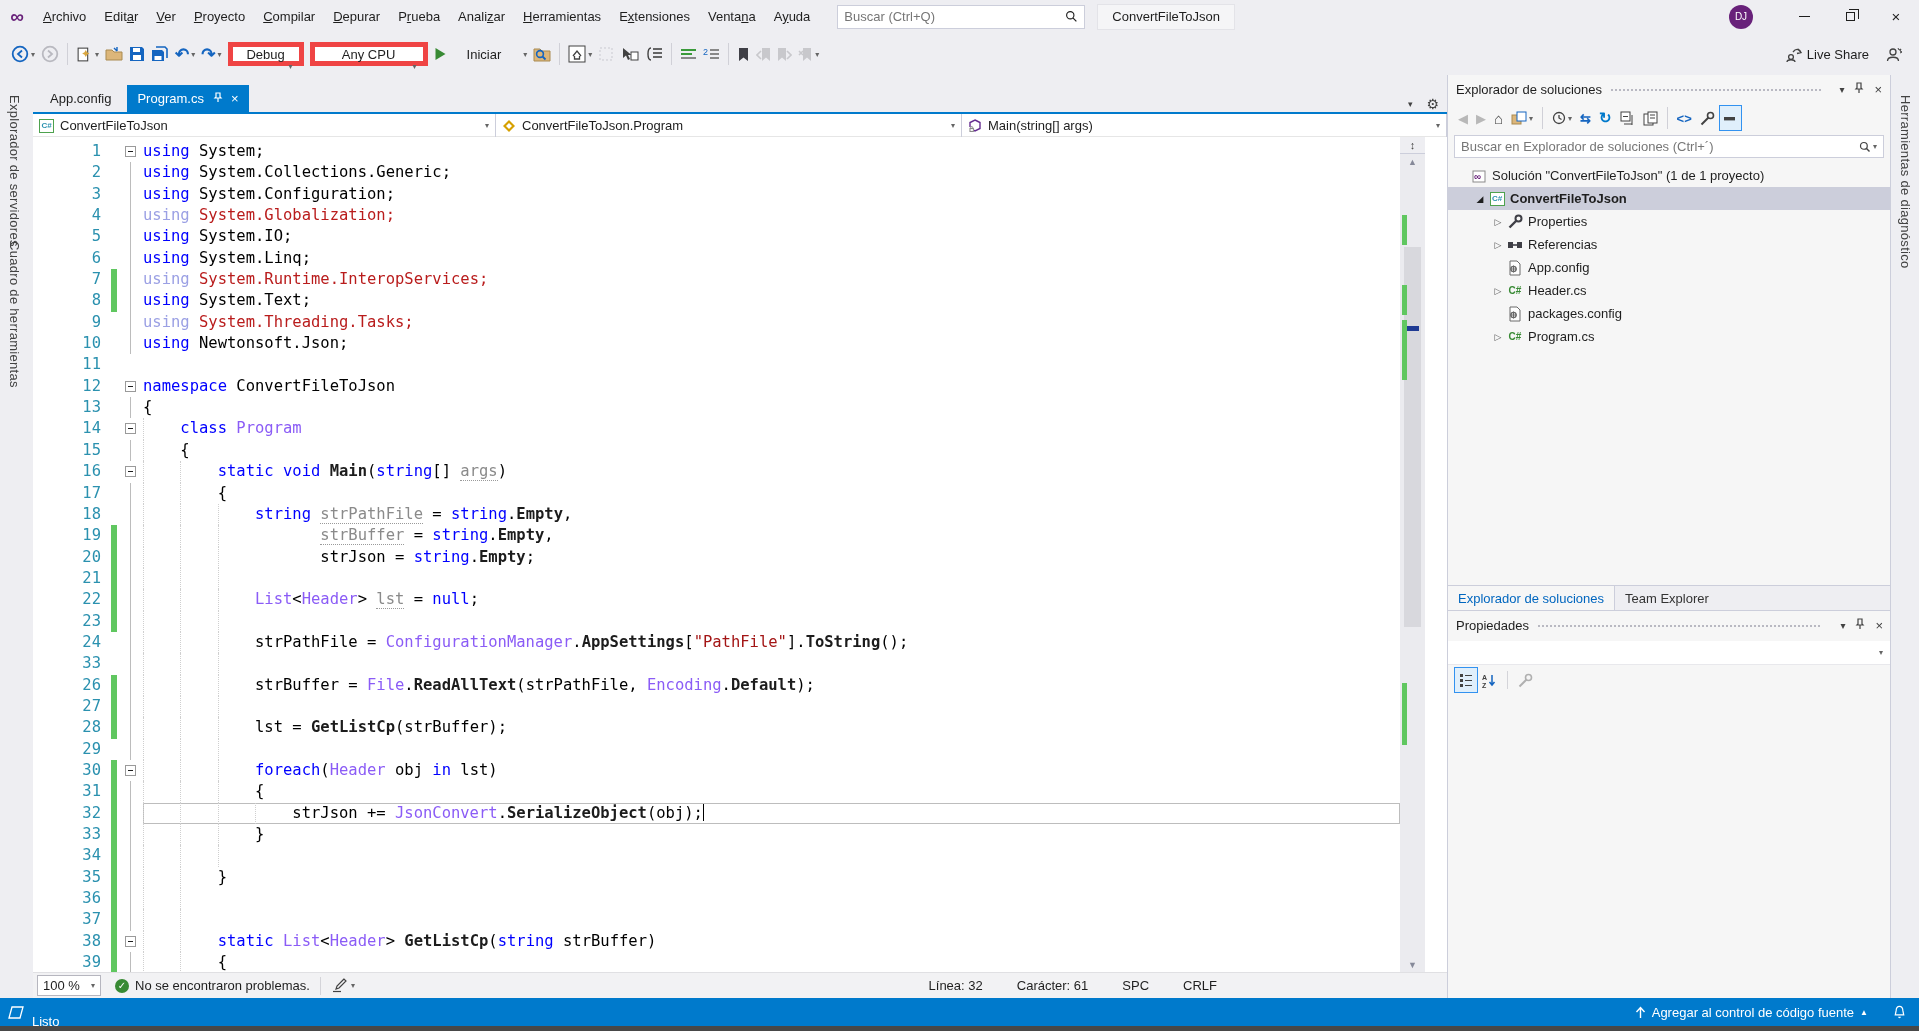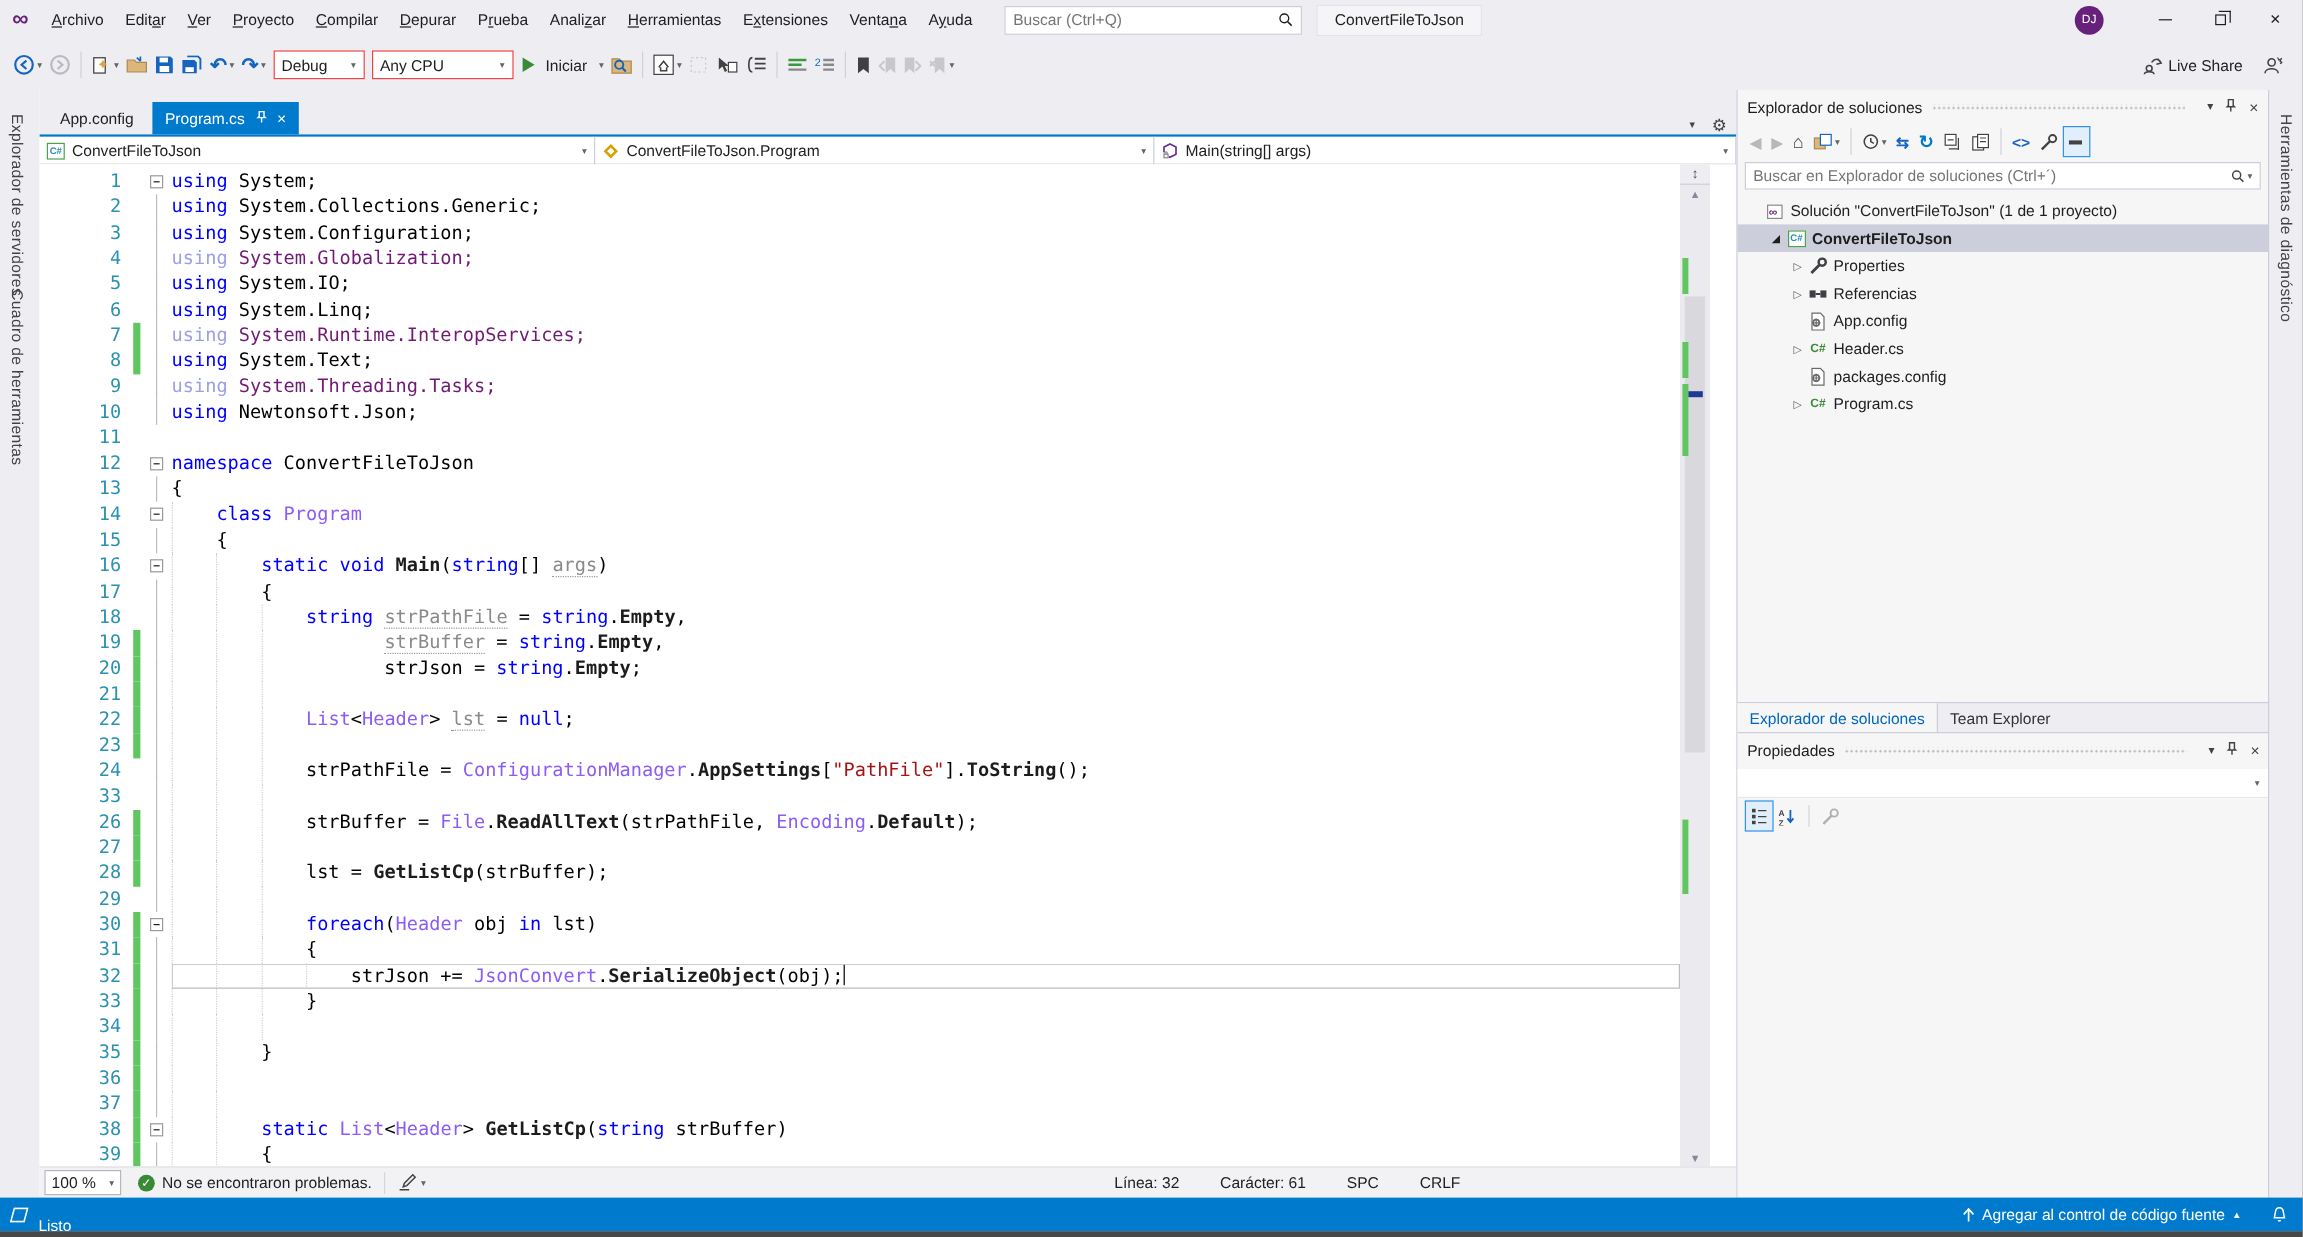--- a/index.html
+++ b/index.html
@@ -27,28 +27,28 @@
   .glyph-restore:before{content:"";position:absolute;left:2px;top:-4px;width:9px;height:9px;border:1px solid #1e1e1e;border-left:none;border-bottom:none;}
   .glyph-close{font-size:15px;}
 
   
   #toolbar{position:absolute;left:0;top:33px;width:1919px;height:42px;background:#eeeef2;
            display:flex;align-items:center;padding-left:8px;}
   .tb{display:flex;align-items:center;height:26px;padding:0 3px;}
   .tb svg{display:block;}
   .tbsep{width:1px;height:22px;background:#d0d0d7;margin:0 5px;}
   .dd{font-size:8px;color:#656565;margin-left:2px;}
-  .combo{background:#fff;border:1px solid #ef4444;height:24px;display:flex;align-items:center;
-         padding:0 6px;margin:0 3px;}
+  .combo{background:#fff;border:5px solid #ef4444;height:24px;display:flex;align-items:center;
+         padding:0 6px;margin:0 3px;flex-direction:column;}
   .combo .dd{margin-left:auto;}
   #combo-config{width:76px;}
   #combo-platform{width:118px;}
   .uglyph{font-size:17px;color:#1565c0;font-weight:bold;line-height:1;}
   #tb-start{color:#1e1e1e;}
-  #tb-start span.lbl{margin:0 8px;}
+  #tb-start span.lbl{margin:0 20px;}
   #toolbar-right{margin-left:auto;display:flex;align-items:center;margin-right:14px;color:#1e1e1e;}
   #toolbar-right .tb{margin-left:10px;}
 
   
   #main{position:absolute;left:0;top:75px;width:1919px;height:923px;}
   #left-strip{position:absolute;left:0;top:0;width:33px;height:923px;background:#eeeef2;}
   .vtab{writing-mode:vertical-rl;color:#424242;position:absolute;left:7px;letter-spacing:.3px;}
   #right-strip{position:absolute;left:1890px;top:0;width:29px;height:923px;background:#eeeef2;border-left:1px solid #cccedb;}
   #right-strip .vtab{left:7px;top:20px;}
 
@@ -82,21 +82,21 @@
   .fbox:before{content:"";position:absolute;left:2px;top:4px;width:5px;height:1px;background:#1e1e1e;}
   .cl .codetxt{flex:1;position:relative;padding-left:0;}
   .cl.cur .codetxt{box-shadow:inset 0 0 0 1px #bdbdbd;}
   .guide{position:absolute;top:0;bottom:0;border-left:1px dotted #cfcfcf;}
   .tk-k{color:#0000ff;}
   .tk-kd{color:#9ba0e4;}
   .tk-t{color:#8b5cf6;}
   .tk-m{color:#1c1c1c;font-weight:bold;}
   .tk-s{color:#a31515;}
   .tk-p{color:#000;}
-  .tk-d{color:#701a75;}
+  .tk-d{color:#b91c1c;}
   .tk-dd{color:#8a8a8a;border-bottom:1px dotted #9a9a9a;}
   .caret{display:inline-block;width:1.5px;height:17px;background:#000;vertical-align:-3px;}
 
   
   #vscroll{position:absolute;left:1367px;top:62px;width:25px;height:835px;background:#ebebef;}
   #vscroll .split{position:absolute;left:0;top:0;width:25px;height:17px;background:#eeeef2;border-bottom:1px solid #cccedb;
                   color:#424242;font-size:11px;text-align:center;line-height:16px;}
   #vscroll .arr{position:absolute;left:0;width:25px;height:14px;color:#868999;font-size:9px;text-align:center;line-height:14px;}
   #vscroll .thumb{position:absolute;left:4px;top:110px;width:17px;height:380px;background:#d8d8dd;}
   .smark{position:absolute;}

